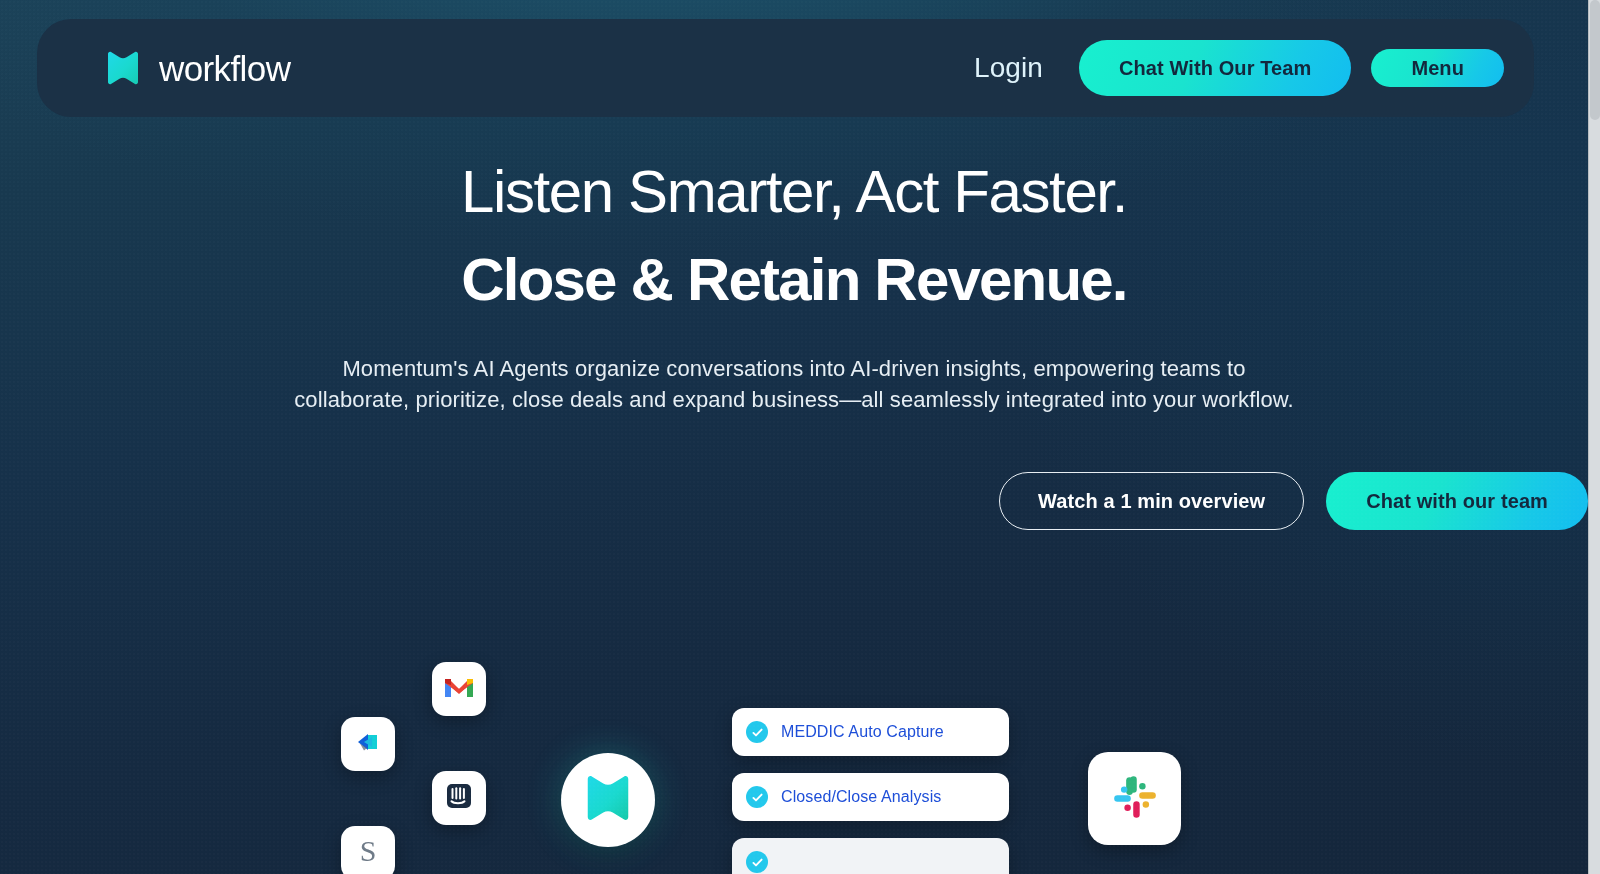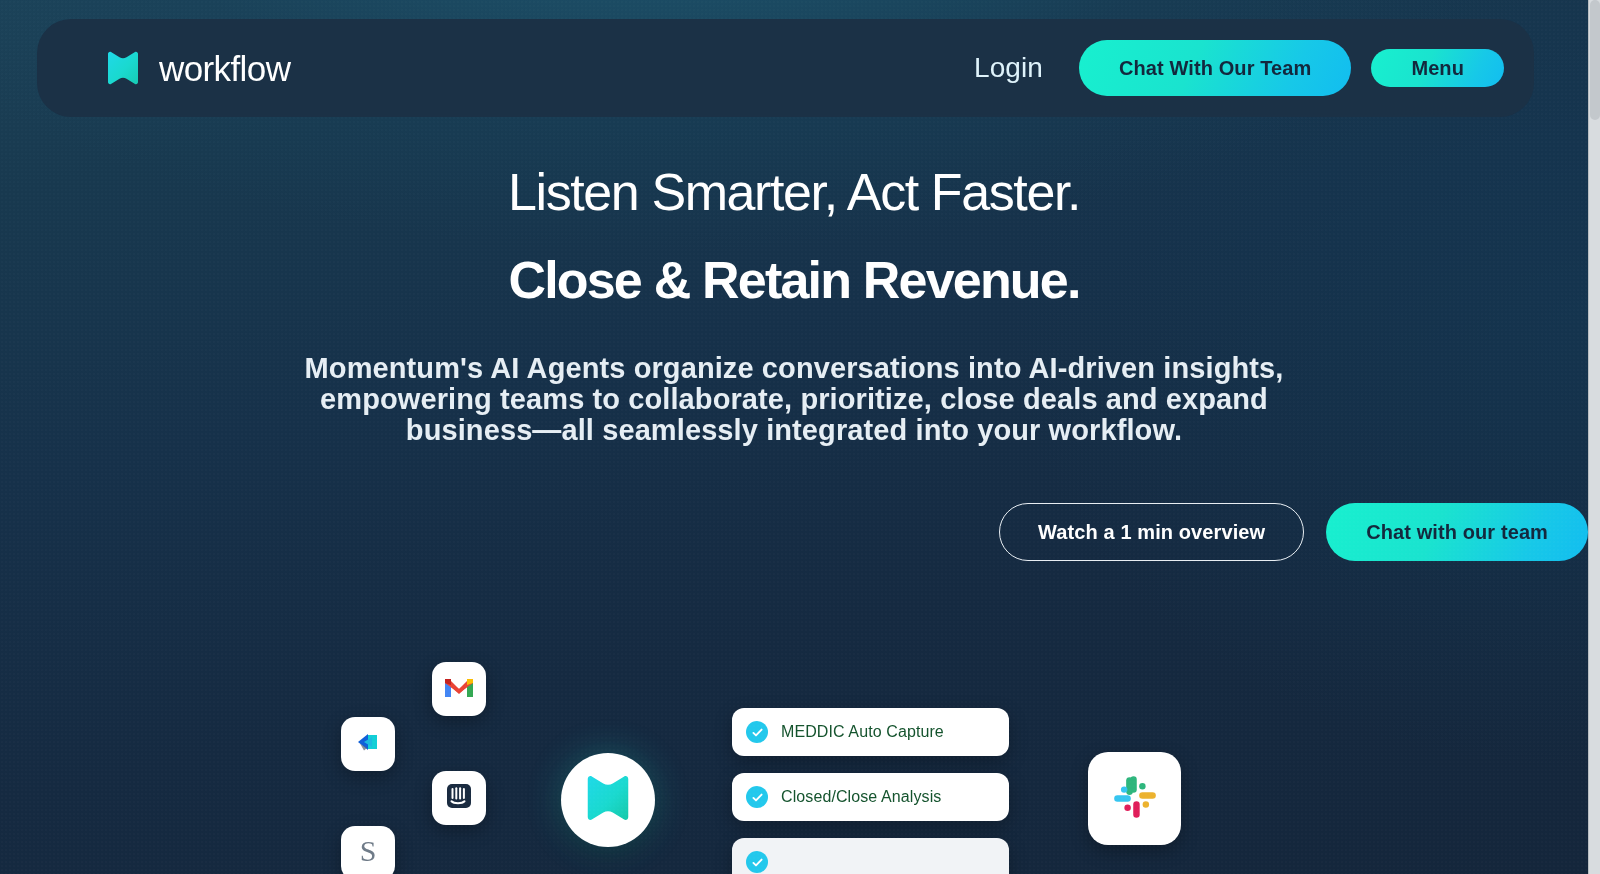--- a/index.html
+++ b/index.html
@@ -135,34 +135,34 @@
   #hero {
     position: absolute;
     left: 0; top: 0;
     width: 1588px;
     padding-top: 148px;
     text-align: center;
   }
 
   #headline {
     color: #ffffff;
-    font-size: 52px;
+    font-size: 60px;
     line-height: 88px;
     letter-spacing: -1.4px;
   }
   #headline .line1 { font-weight: 300; display: block; }
   #headline .line2 { font-weight: 700; display: block; letter-spacing: -1.8px; }
 
   #subheadline {
     margin: 29px auto 0;
     width: 1000px;
     color: #e6eef4;
-    font-size: 29px;
+    font-size: 22px;
     line-height: 31px;
-    font-weight: 700;
+    font-weight: 400;
     letter-spacing: .1px;
   }
 
   #hero-ctas {
     margin-top: 57px;
     display: flex;
     justify-content: flex-end;
     align-items: center;
     gap: 22px;
   }
@@ -244,21 +244,21 @@
     flex: 0 0 22px;
     border-radius: 50%;
     background: #23c8ec;
     display: flex;
     align-items: center;
     justify-content: center;
   }
   .check svg { display: block; }
 
   .feature-label {
-    color: #14532d;
+    color: #1d4ed8;
     font-size: 16px;
     letter-spacing: .1px;
     white-space: nowrap;
   }
 
   
   .dots {
     position: absolute;
     height: 2px;
     background-image: radial-gradient(rgba(255,255,255,0.22) 1px, transparent 1px);

